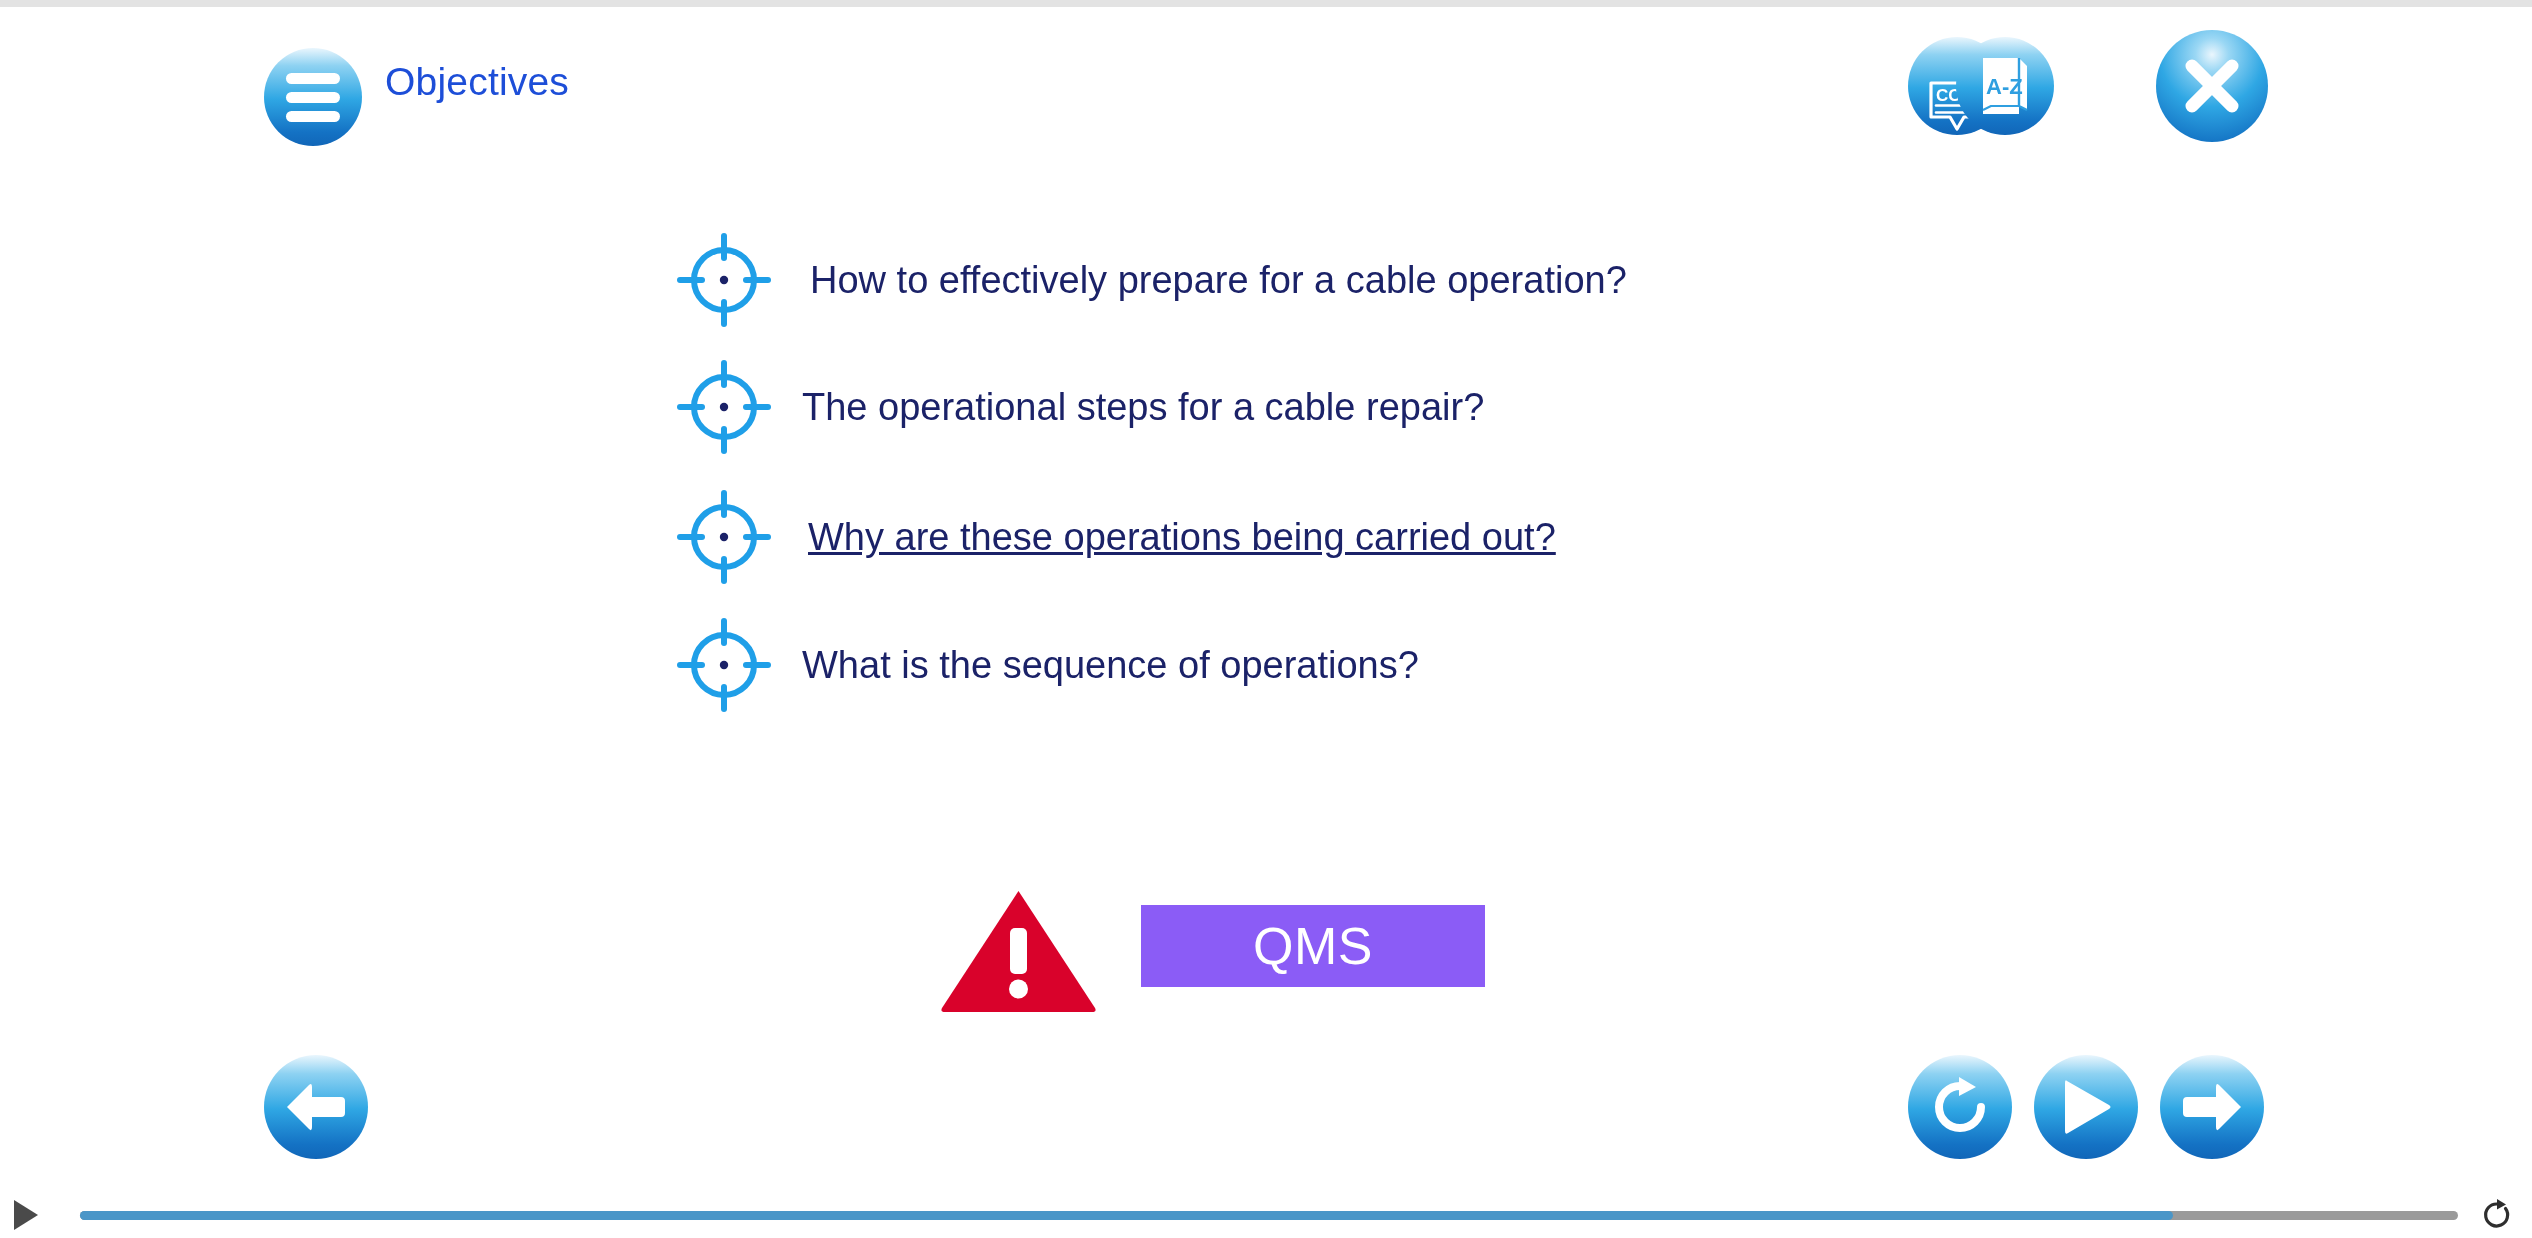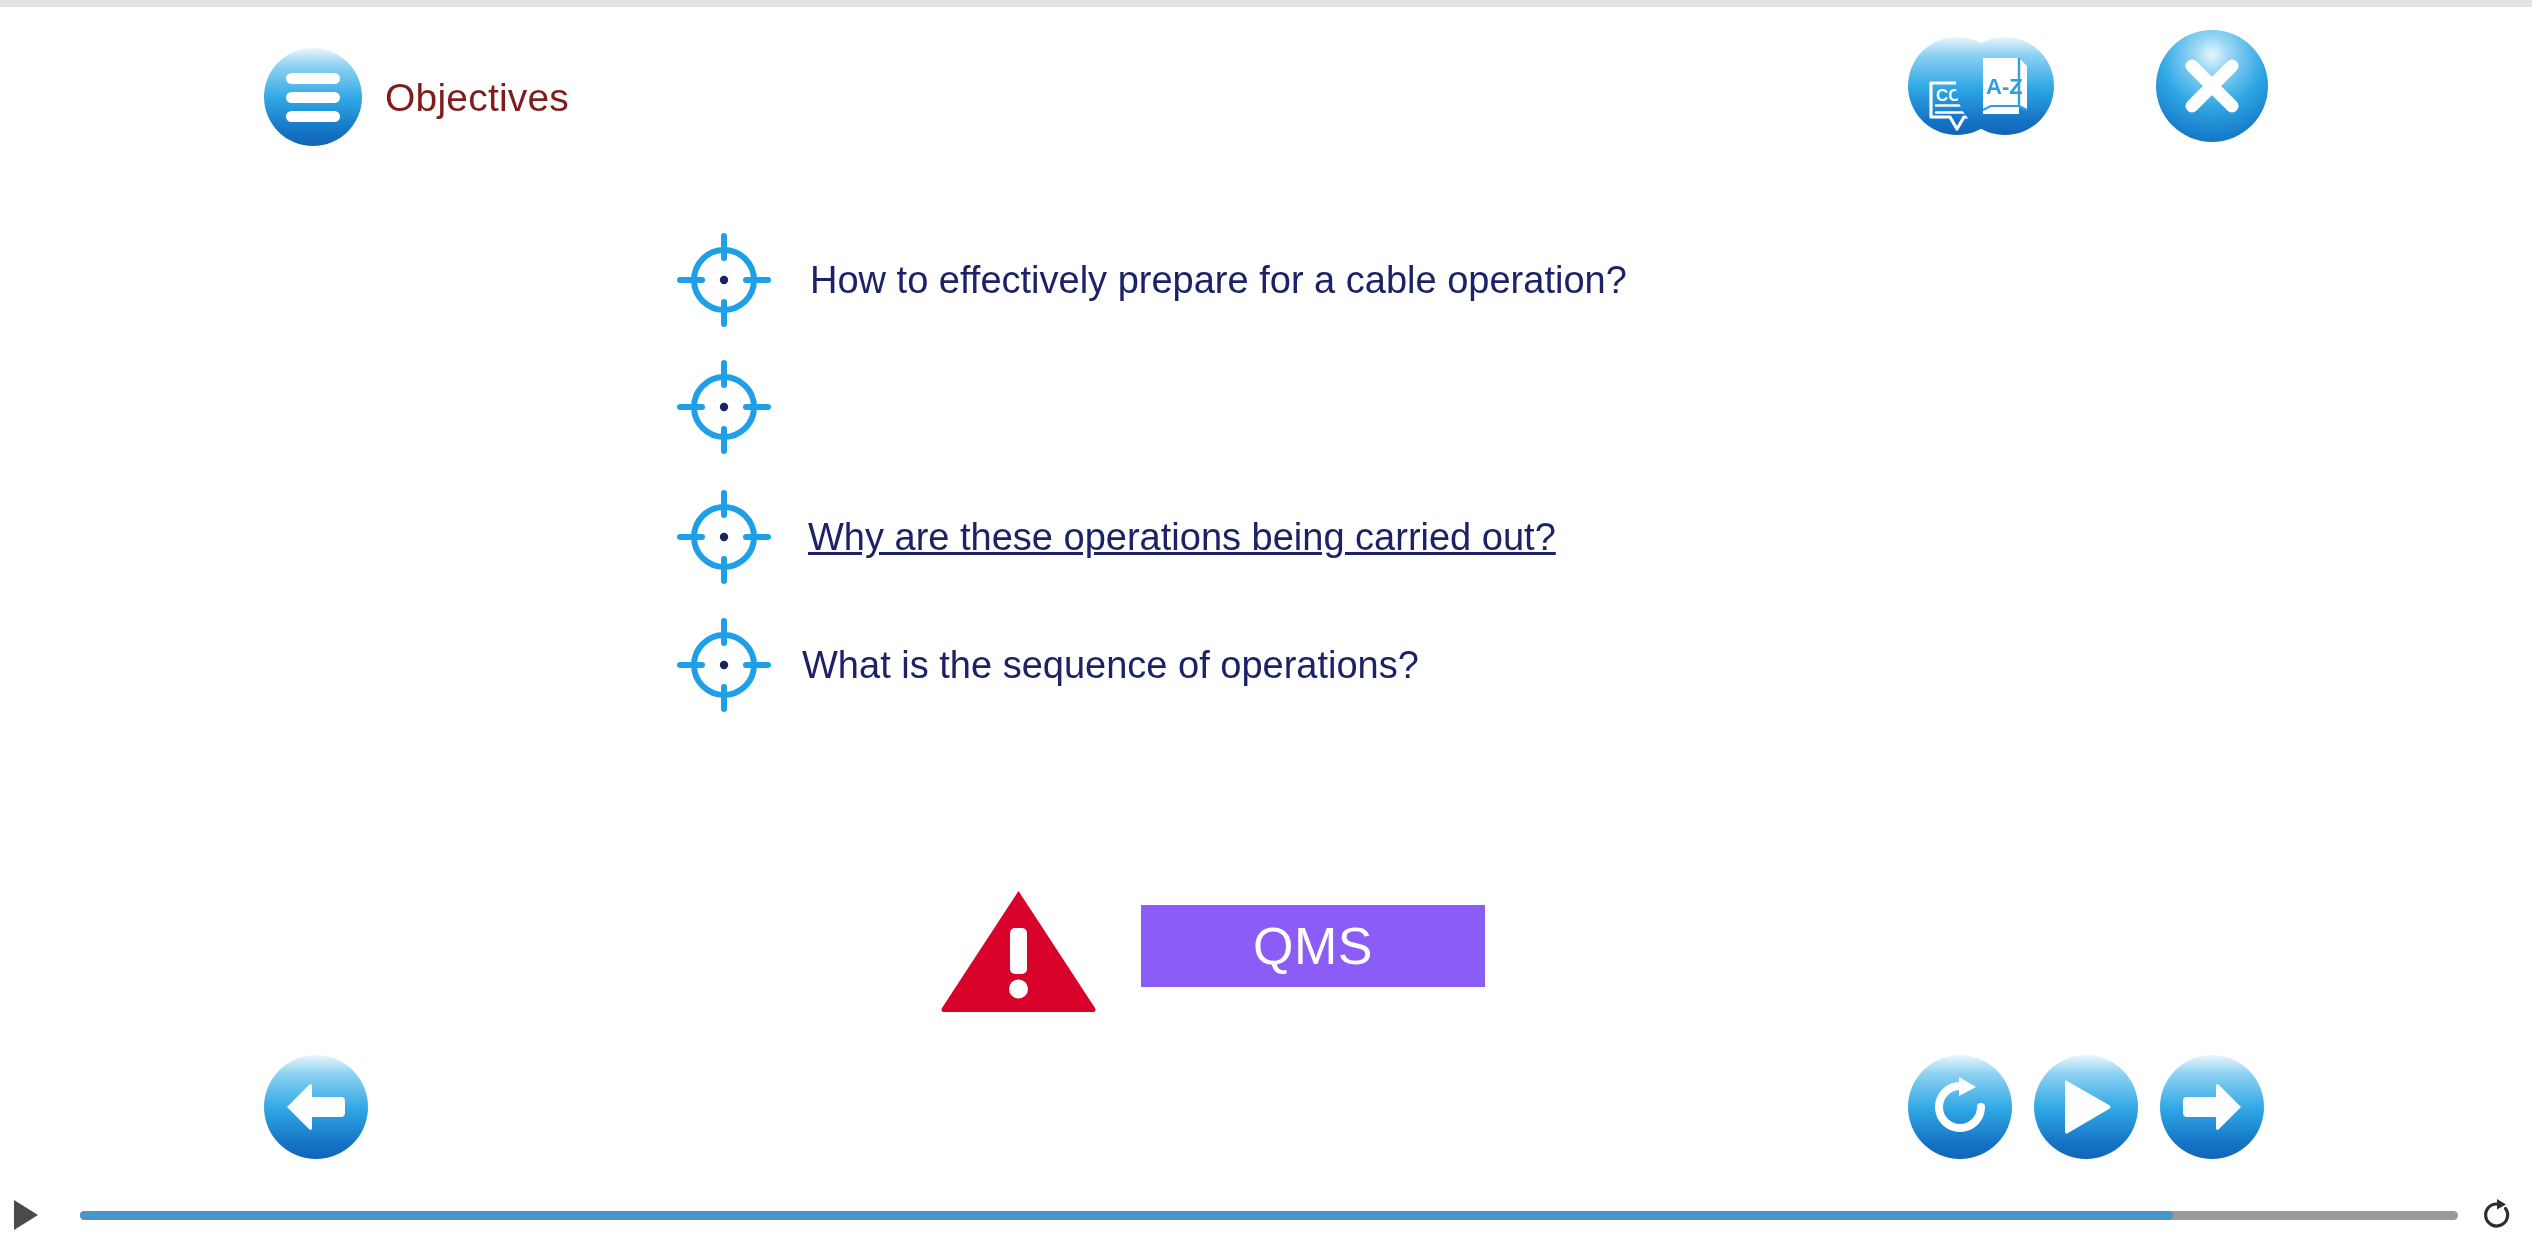--- a/index.html
+++ b/index.html
@@ -43,23 +43,23 @@
     display: block;
     height: 11px;
     background: #ffffff;
     border-radius: 6px;
     margin: 8px 0;
   }
 
   #page-title {
     position: absolute;
     left: 385px;
-    top: 76px;
+    top: 60px;
     font-size: 39px;
-    color: #7f1d1d;
+    color: #1d4ed8;
     letter-spacing: .2px;
     white-space: nowrap;
   }
 
   #cc-btn    { left: 1908px; top: 37px; width: 98px; height: 98px; align-items: flex-end; }
   #glossary-btn { left: 1956px; top: 37px; width: 98px; height: 98px; text-decoration: underline; }
   #close-btn { left: 2156px; top: 30px; width: 112px; height: 112px;
                background: radial-gradient(circle at 50% 22%, #eaf6fd 0%, #9ad7f4 16%, #2fa7e4 50%, #1270c2 88%, #0e62b2 100%); }
 
   
@@ -206,20 +206,21 @@
 
 <div class="bullet-row" id="bullet-1">
   <svg class="bullet-icon" viewBox="0 0 104 104">
     <circle cx="52" cy="52" r="30" fill="none" stroke="#1f9fe8" stroke-width="6"></circle>
     <line x1="52" y1="8" x2="52" y2="30" stroke="#1f9fe8" stroke-width="6" stroke-linecap="round"></line>
     <line x1="52" y1="74" x2="52" y2="96" stroke="#1f9fe8" stroke-width="6" stroke-linecap="round"></line>
     <line x1="8" y1="52" x2="30" y2="52" stroke="#1f9fe8" stroke-width="6" stroke-linecap="round"></line>
     <line x1="74" y1="52" x2="96" y2="52" stroke="#1f9fe8" stroke-width="6" stroke-linecap="round"></line>
     <circle cx="52" cy="52" r="4.2" fill="#1b2268"></circle>
   </svg>
+  <div class="bullet-text">The operational steps for a cable repair?</div>
 </div>
 
 <div class="bullet-row" id="bullet-2">
   <svg class="bullet-icon" viewBox="0 0 104 104">
     <circle cx="52" cy="52" r="30" fill="none" stroke="#1f9fe8" stroke-width="6"></circle>
     <line x1="52" y1="8" x2="52" y2="30" stroke="#1f9fe8" stroke-width="6" stroke-linecap="round"></line>
     <line x1="52" y1="74" x2="52" y2="96" stroke="#1f9fe8" stroke-width="6" stroke-linecap="round"></line>
     <line x1="8" y1="52" x2="30" y2="52" stroke="#1f9fe8" stroke-width="6" stroke-linecap="round"></line>
     <line x1="74" y1="52" x2="96" y2="52" stroke="#1f9fe8" stroke-width="6" stroke-linecap="round"></line>
     <circle cx="52" cy="52" r="4.2" fill="#1b2268"></circle>

